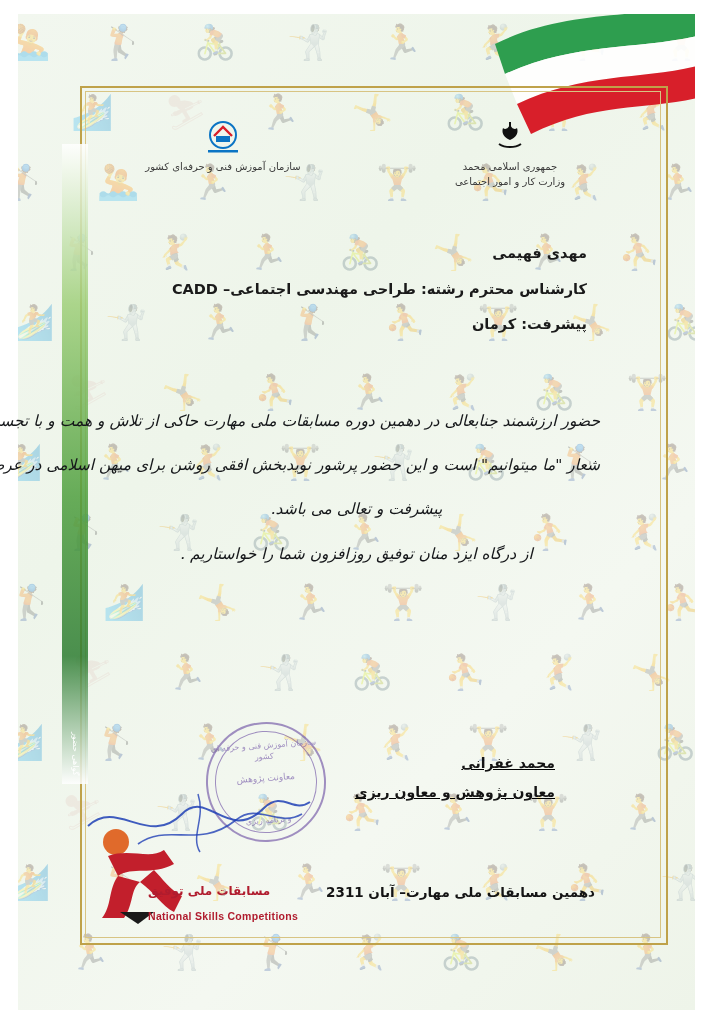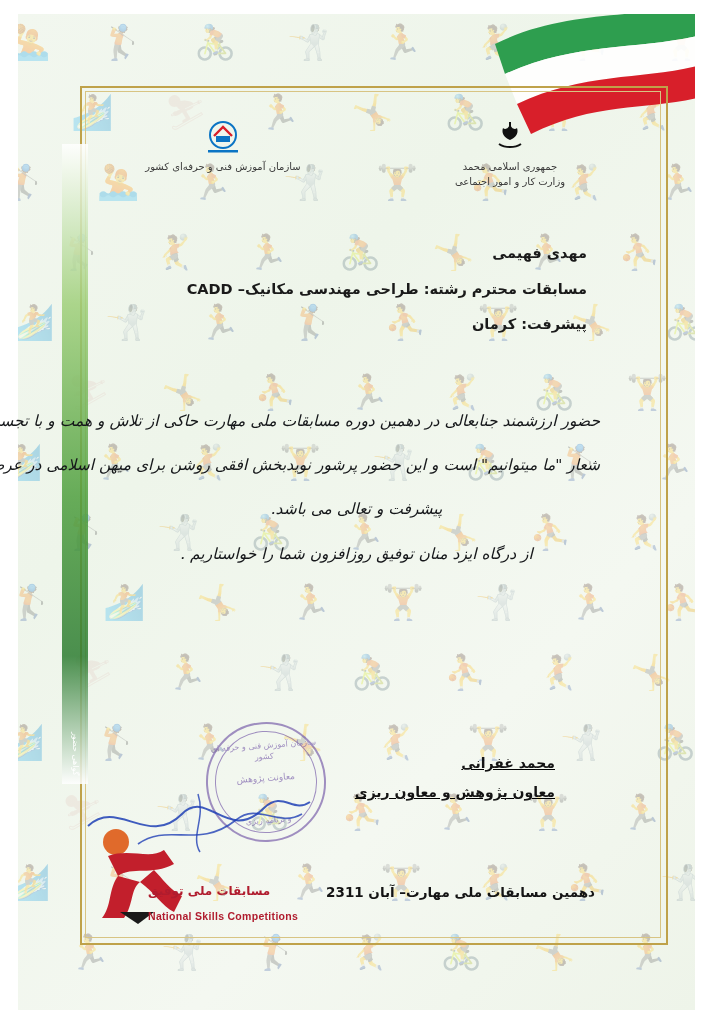--- a/index.html
+++ b/index.html
@@ -316,21 +316,21 @@
         </svg>
       </div>
       <div class="logo-caption">
         <div>جمهوری اسلامی محمد</div>
         <div>وزارت کار و امور اجتماعی</div>
       </div>
     </div>
 
     <div class="recipient">
       <div>مهدی فهیمی</div>
-      <div>مسابقات محترم رشته: طراحی مهندسی مکانیک– CADD</div>
+      <div>کارشناس محترم رشته: طراحی مهندسی اجتماعی– CADD</div>
       <div>پیشرفت: کرمان</div>
     </div>
 
     <div class="body-text">
       <div class="body-line l1">حضور ارزشمند جنابعالی در دهمین دوره مسابقات ملی مهارت حاکی از تلاش و همت و با تجسم</div>
       <div class="body-line l2">شعار "ما میتوانیم" است و این حضور پرشور نویدبخش افقی روشن برای میهن اسلامی در عرصه های</div>
       <div class="body-line l3">پیشرفت و تعالی می باشد.</div>
       <div class="body-line l4">از درگاه ایزد منان توفیق روزافزون شما را خواستاریم .</div>
     </div>
 

